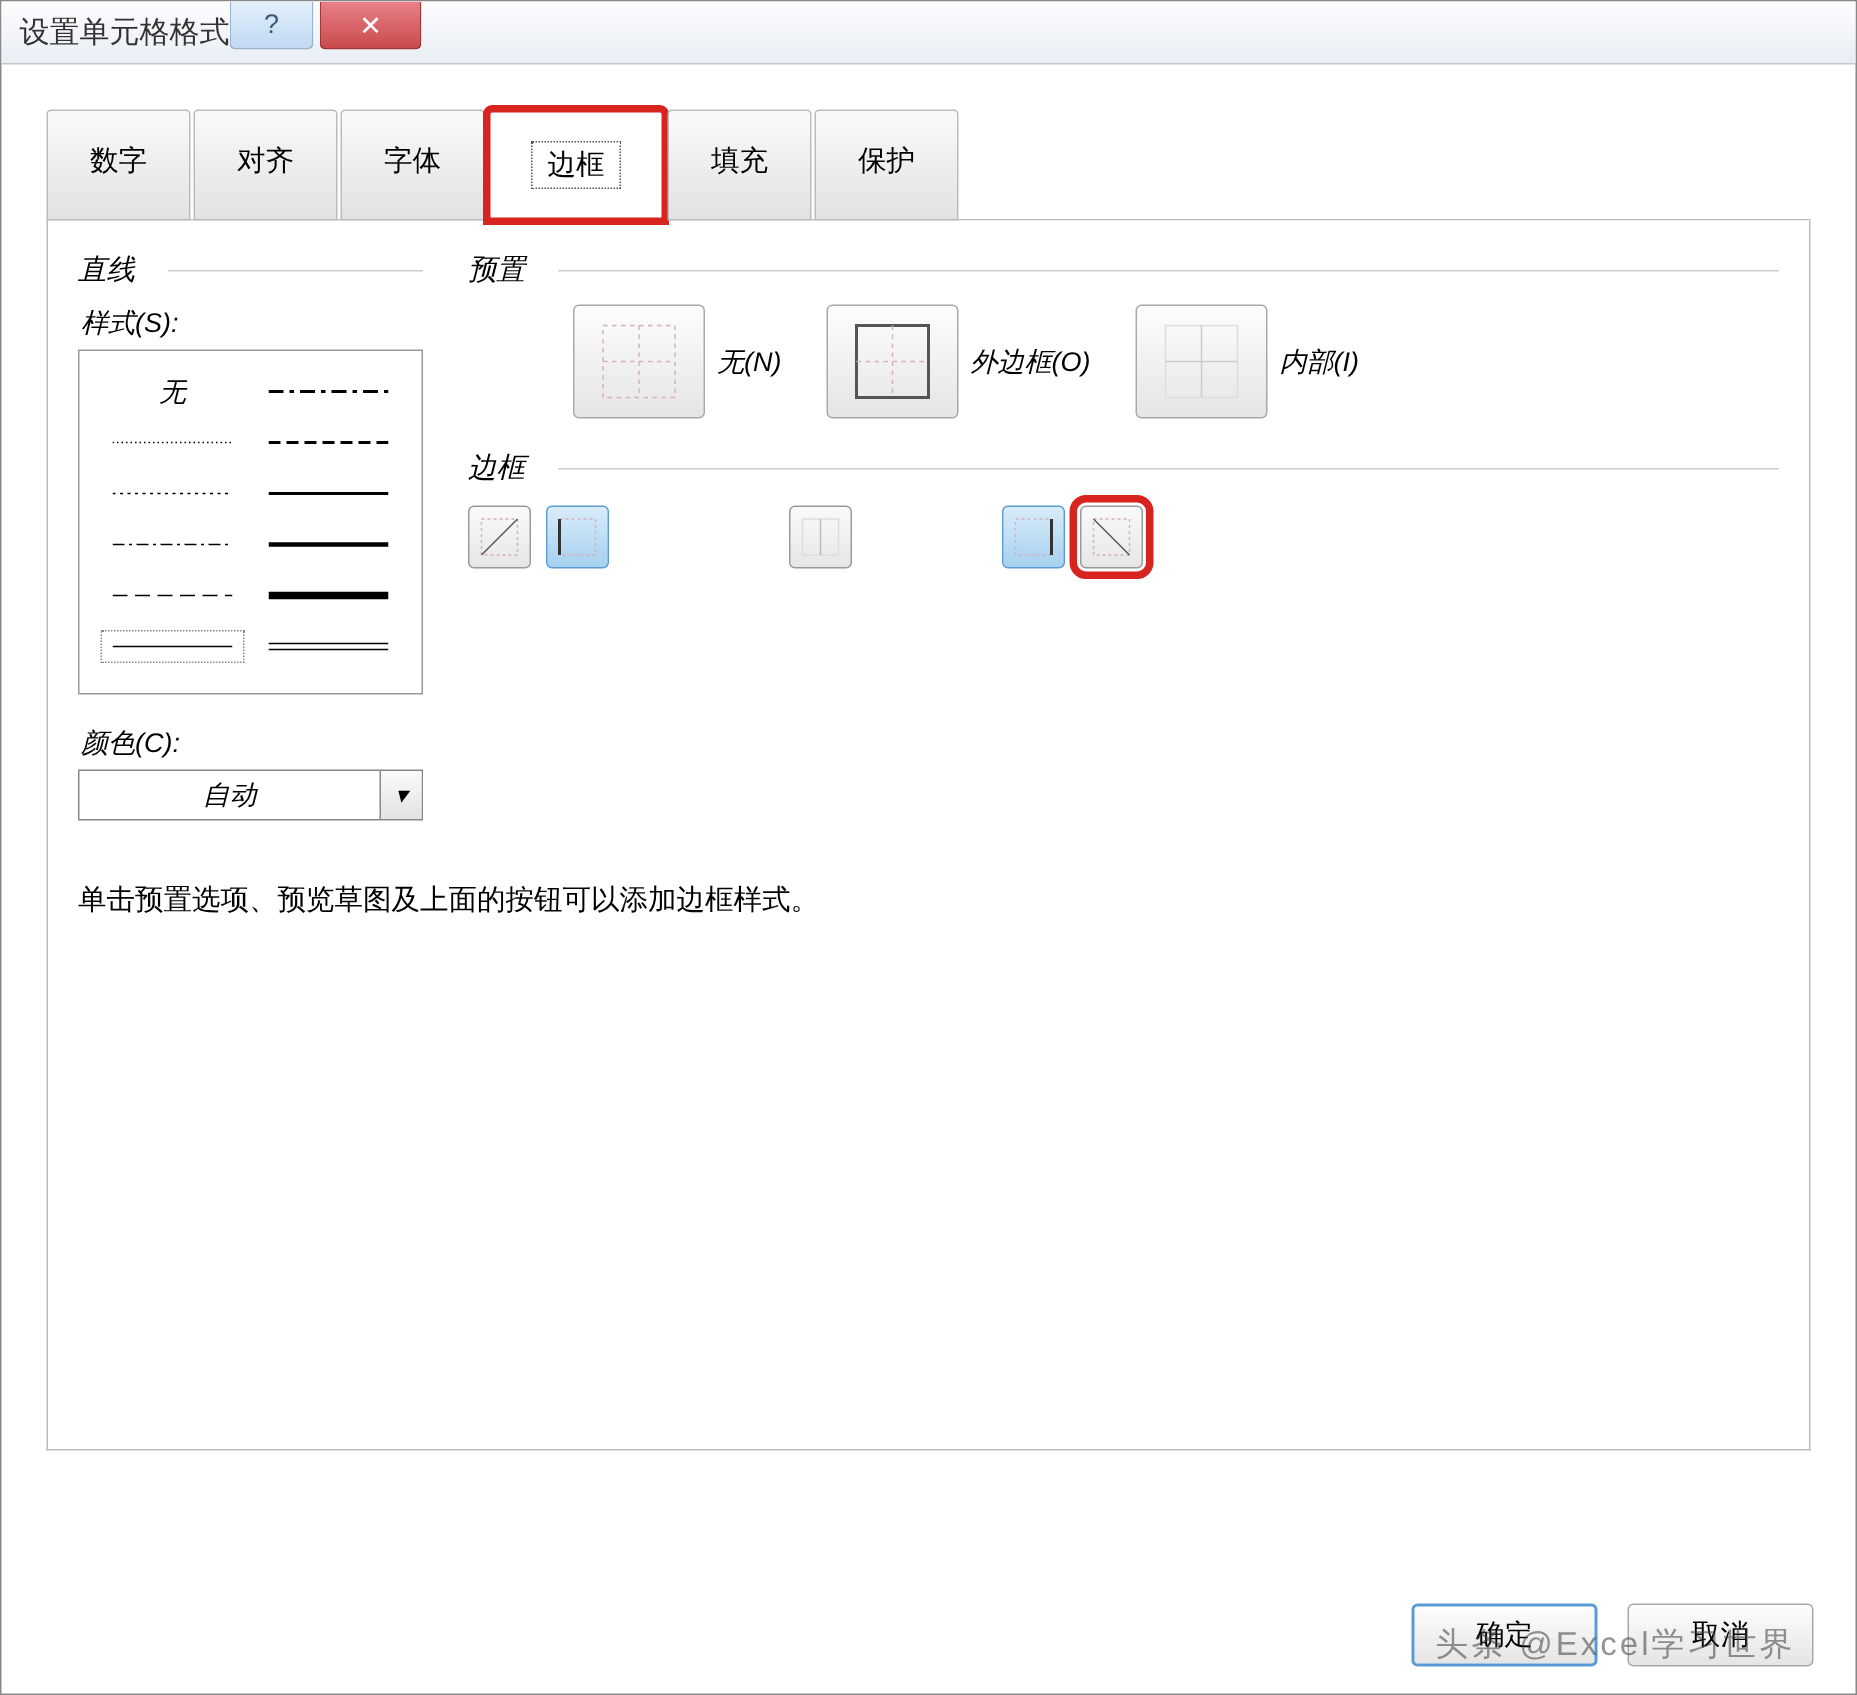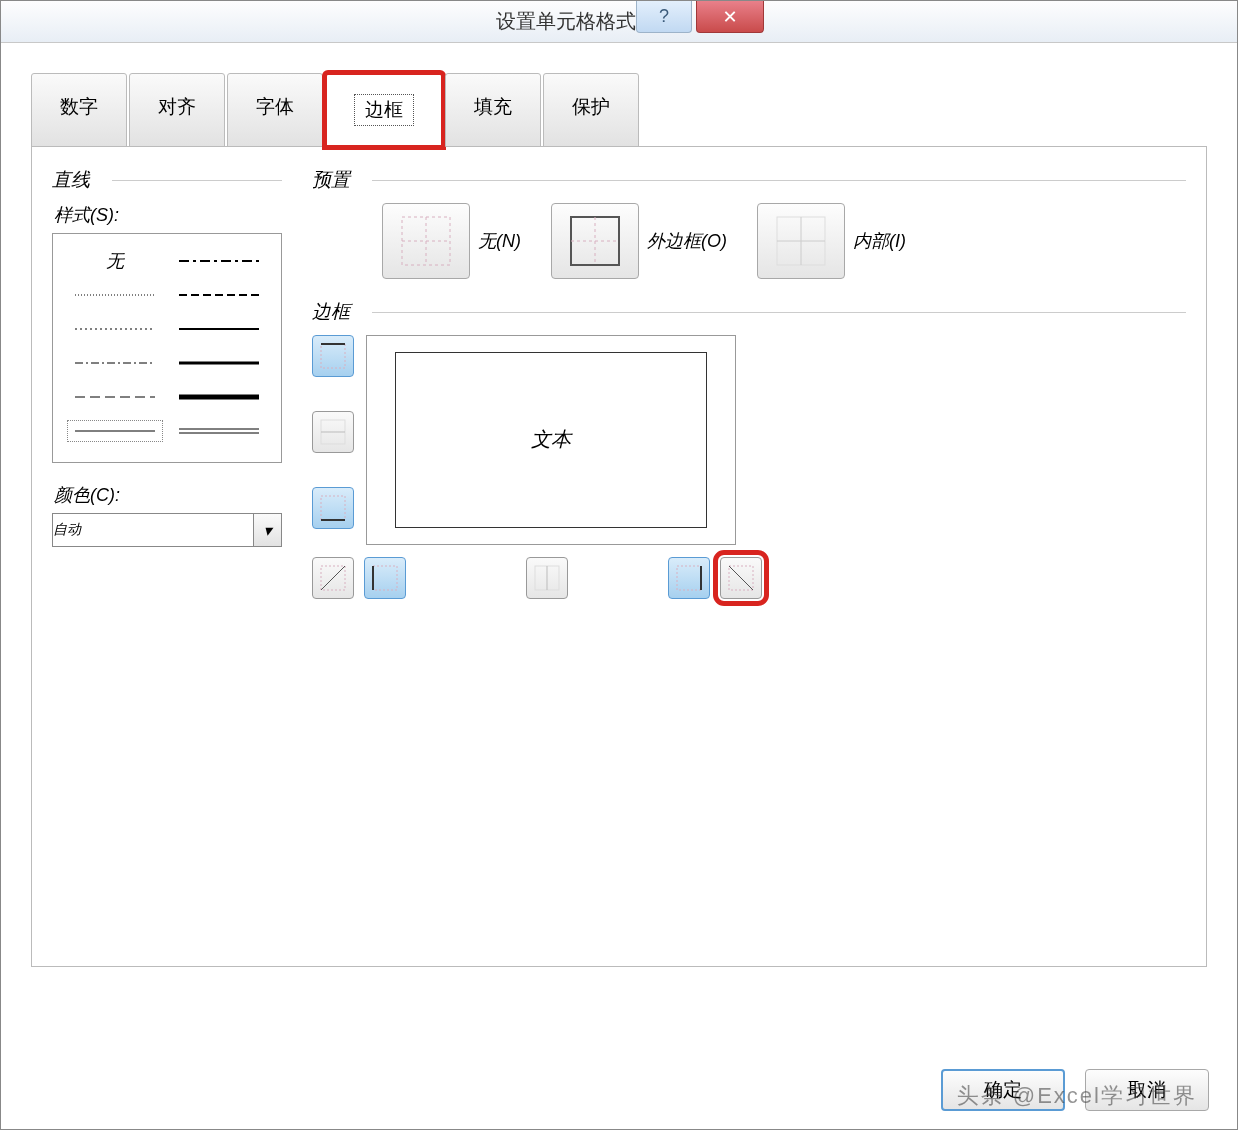--- a/index.html
+++ b/index.html
@@ -17,22 +17,22 @@
       background: #fff;
       border: 1px solid #888;
       position: relative;
     }
     .titlebar {
       height: 42px;
       background: linear-gradient(to bottom, #fdfdfe, #e8eef5);
       border-bottom: 1px solid #c8c8c8;
       display: flex;
       align-items: center;
-      justify-content: center;
-      padding-left: 30px;
+      justify-content: flex-start;
+      padding-left: 12px;
     }
     .titlebar-title {
       font-size: 20px;
       color: #333;
     }
     .titlebar-buttons {
       display: flex;
       height: 100%;
     }
     .titlebar-btn {
@@ -162,21 +162,22 @@
       width: 100%;
       height: 34px;
       display: flex;
       align-items: center;
       border: 1px solid #888;
       background: #fff;
       margin-top: 4px;
     }
     .color-value {
       flex: 1;
-      font-size: 14px;
+      text-align: center;
+      font-size: 18px;
     }
     .color-arrow {
       width: 28px;
       height: 100%;
       border-left: 1px solid #888;
       display: flex;
       align-items: center;
       justify-content: center;
       background: linear-gradient(to bottom, #fafafa, #e2e2e2);
     }
@@ -439,47 +440,20 @@
                     <line x1="25" y1="1" x2="25" y2="49" stroke="#ccc"></line>
                     <line x1="1" y1="25" x2="49" y2="25" stroke="#ccc"></line>
                   </svg>
               </div>
               <span class="preset-label disabled">内部(I)</span>
             </div>
           </div>
 
           <div class="border-section">
             <div class="section-header">边框</div>
-            <div class="border-area">
-              <div class="border-left-btns">
-                <div class="border-btn on">
-                  <svg width="28" height="28">
-                      <rect x="2" y="2" width="24" height="24" fill="none" stroke="#d8b0c0" stroke-dasharray="2 2"></rect>
-                      <line x1="2" y1="2" x2="26" y2="2" stroke="#333" stroke-width="2"></line>
-                    </svg>
-                </div>
-                <div class="border-btn">
-                  <svg width="28" height="28">
-                      <rect x="2" y="2" width="24" height="24" fill="none" stroke="#ddd"></rect>
-                      <line x1="2" y1="14" x2="26" y2="14" stroke="#bbb"></line>
-                    </svg>
-                </div>
-                <div class="border-btn on">
-                  <svg width="28" height="28">
-                      <rect x="2" y="2" width="24" height="24" fill="none" stroke="#d8b0c0" stroke-dasharray="2 2"></rect>
-                      <line x1="2" y1="26" x2="26" y2="26" stroke="#333" stroke-width="2"></line>
-                    </svg>
-                </div>
-              </div>
-              <div class="preview-box">
-                <div class="preview-inner">
-                  <span>文本</span>
-                </div>
-              </div>
-            </div>
             <div class="border-bottom-btns">
               <div class="border-btn">
                 <svg width="28" height="28">
                     <rect x="2" y="2" width="24" height="24" fill="none" stroke="#d8b0c0" stroke-dasharray="2 2"></rect>
                     <line x1="2" y1="26" x2="26" y2="2" stroke="#555"></line>
                   </svg>
               </div>
               <div class="border-btn on">
                 <svg width="28" height="28">
                     <rect x="2" y="2" width="24" height="24" fill="none" stroke="#d8b0c0" stroke-dasharray="2 2"></rect>
@@ -504,20 +478,21 @@
                 <svg width="28" height="28">
                     <rect x="2" y="2" width="24" height="24" fill="none" stroke="#d8b0c0" stroke-dasharray="2 2"></rect>
                     <line x1="2" y1="2" x2="26" y2="26" stroke="#555"></line>
                   </svg>
               </div>
             </div>
           </div>
         </div>
       </div>
 
+      <div class="hint-text">单击预置选项、预览草图及上面的按钮可以添加边框样式。</div>
     </div>
   </div>
 
   <div class="footer">
     <button class="dlg-btn default">确定</button>
     <button class="dlg-btn">取消</button>
   </div>
 
   <div class="watermark">头条 @Excel学习世界</div>
 </div>

